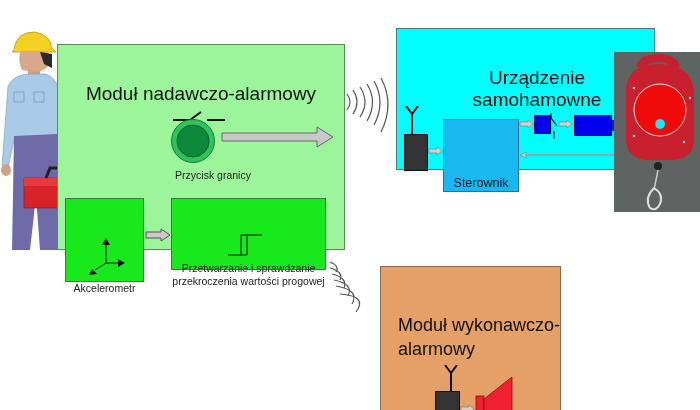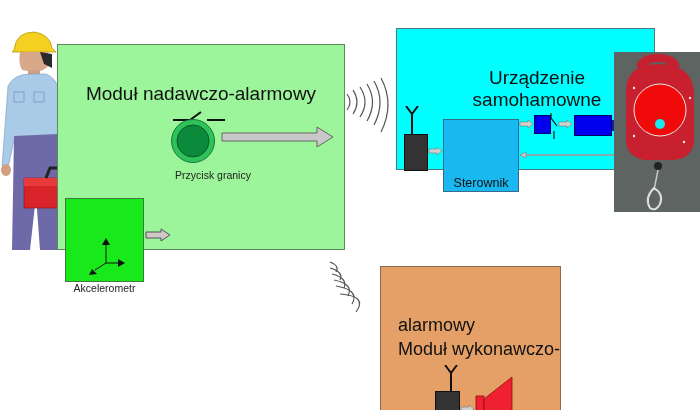--- a/index.html
+++ b/index.html
@@ -123,20 +123,34 @@
     </div>
     <div id="accel-label" class="abs">Akcelerometr</div>
   </div>
 
   <div class="abs" style="left:87px;top:155px;width:26px;height:14px;">
     <svg width="26" height="14">
         <path d="M1 4 L16 4 L16 1 L25 7 L16 13 L16 10 L1 10 Z" fill="#d0c8c8" stroke="#555" stroke-width="1"></path>
       </svg>
   </div>
 
+  <div id="proc-box" class="abs subbox">
+    <div class="abs" style="left:55px;top:6px;width:36px;height:24px;">
+      <svg width="36" height="24">
+        <line x1="1" y1="22" x2="20" y2="22" stroke="#111" stroke-width="1"></line>
+        <line x1="14" y1="22" x2="14" y2="2" stroke="#111" stroke-width="1"></line>
+        <line x1="20" y1="22" x2="20" y2="2" stroke="#111" stroke-width="1"></line>
+        <line x1="14" y1="2" x2="35" y2="2" stroke="#111" stroke-width="1"></line>
+      </svg>
+    </div>
+    <div id="proc-label" class="abs">
+      <div>Przetwarzanie i sprawdzanie</div>
+      <div>przekroczenia wartości progowej</div>
+    </div>
+  </div>
 </div>
 
 <div class="abs" style="left:343px;top:48px;width:55px;height:58px;">
   <svg width="55" height="58" fill="none" stroke="#555" stroke-width="1.2">
     <path d="M4 18 Q10 26 4 34"></path>
     <path d="M10 14 Q18 26 10 38"></path>
     <path d="M17 11 Q27 26 17 41"></path>
     <path d="M24 8 Q35 26 24 45"></path>
     <path d="M31 5 Q43 26 31 49"></path>
     <path d="M38 2 Q52 28 38 56"></path>
@@ -223,22 +237,22 @@
       <circle cx="70" cy="90" r="1.2" fill="#eee"></circle>
 
     <circle cx="44" cy="114" r="4" fill="#222"></circle>
     <line x1="44" y1="118" x2="40" y2="138" stroke="#ccc" stroke-width="1.4"></line>
     <path d="M40 136 Q30 146 36 156 Q42 160 46 152 Q50 142 40 136 Z" fill="none" stroke="#ddd" stroke-width="2"></path>
   </svg>
 </div>
 
 <div id="exec" class="abs">
   <div id="exec-title" class="abs">
+    <div>Moduł wykonawczo-</div>
     <div>alarmowy</div>
-    <div>Moduł wykonawczo-</div>
   </div>
 
   <div class="abs" style="left:62px;top:70px;width:16px;height:30px;">
     <svg width="16" height="30">
         <line x1="8" y1="6" x2="8" y2="30" stroke="#111" stroke-width="2"></line>
         <line x1="8" y1="8" x2="2" y2="0" stroke="#111" stroke-width="2"></line>
         <line x1="8" y1="8" x2="14" y2="0" stroke="#111" stroke-width="2"></line>
       </svg>
   </div>
   <div class="abs" style="left:54px;top:96px;width:25px;height:36px;background:#333;border:1px solid #111;box-sizing:border-box;"></div>

